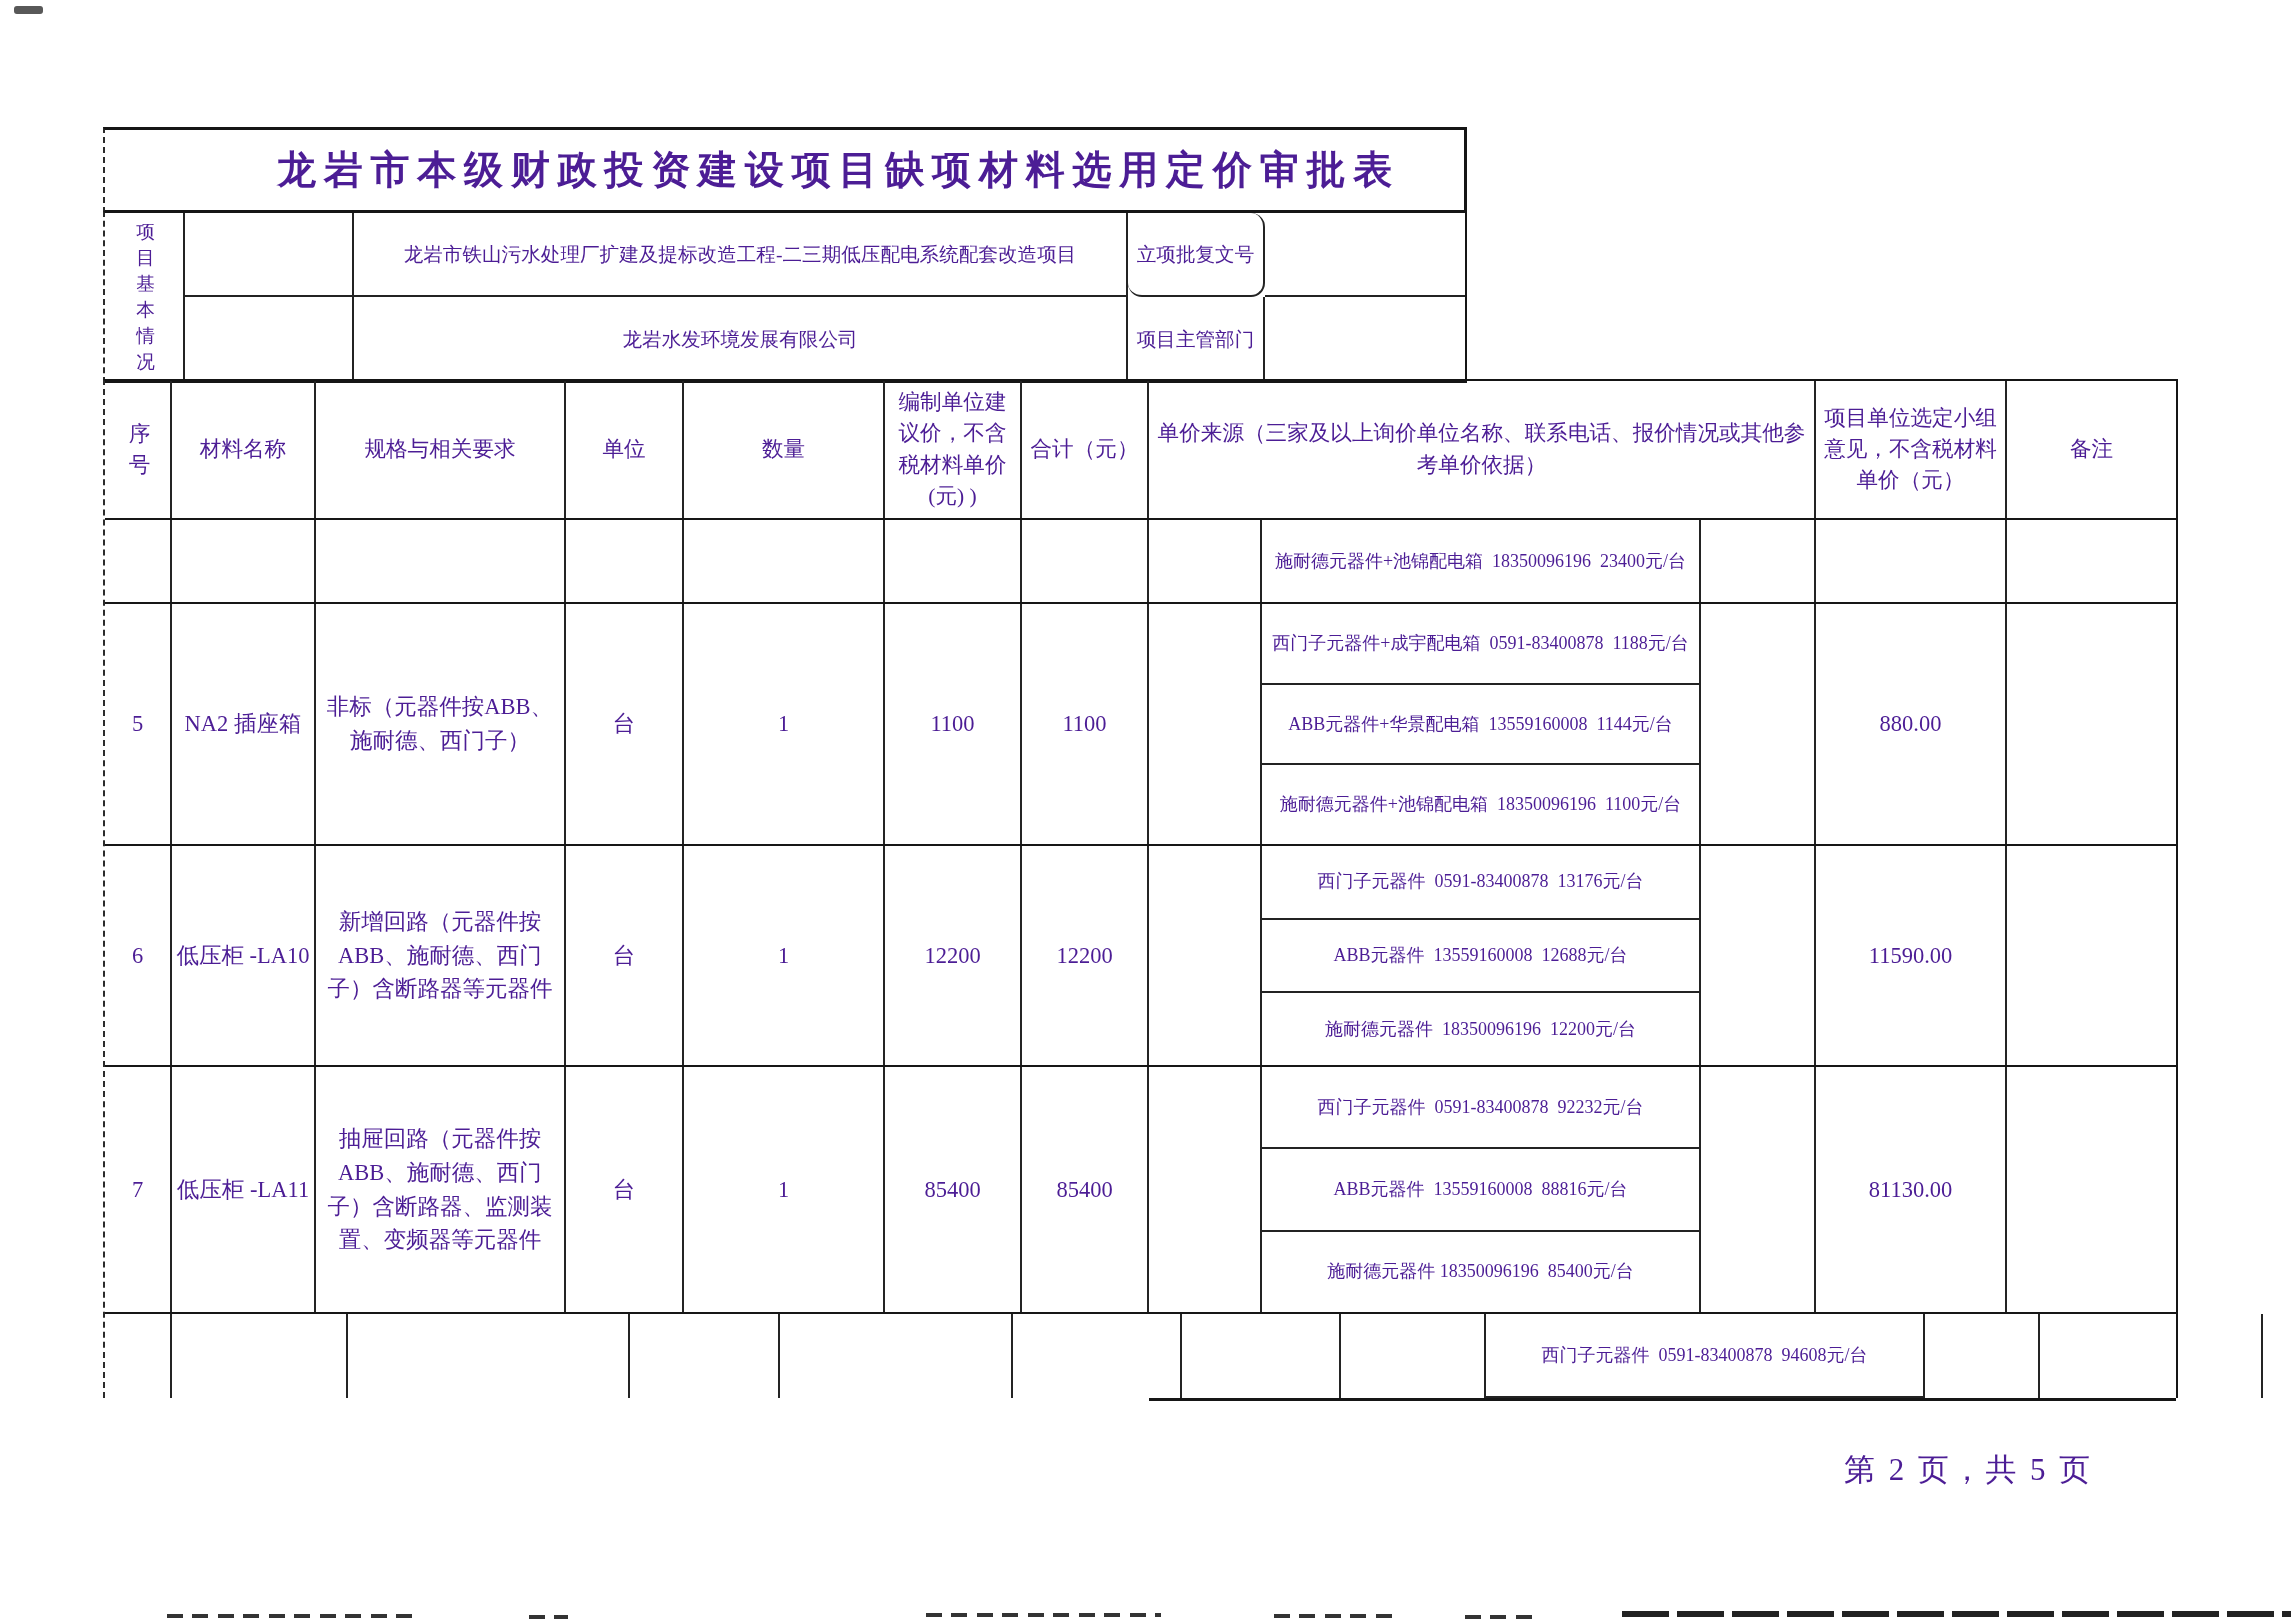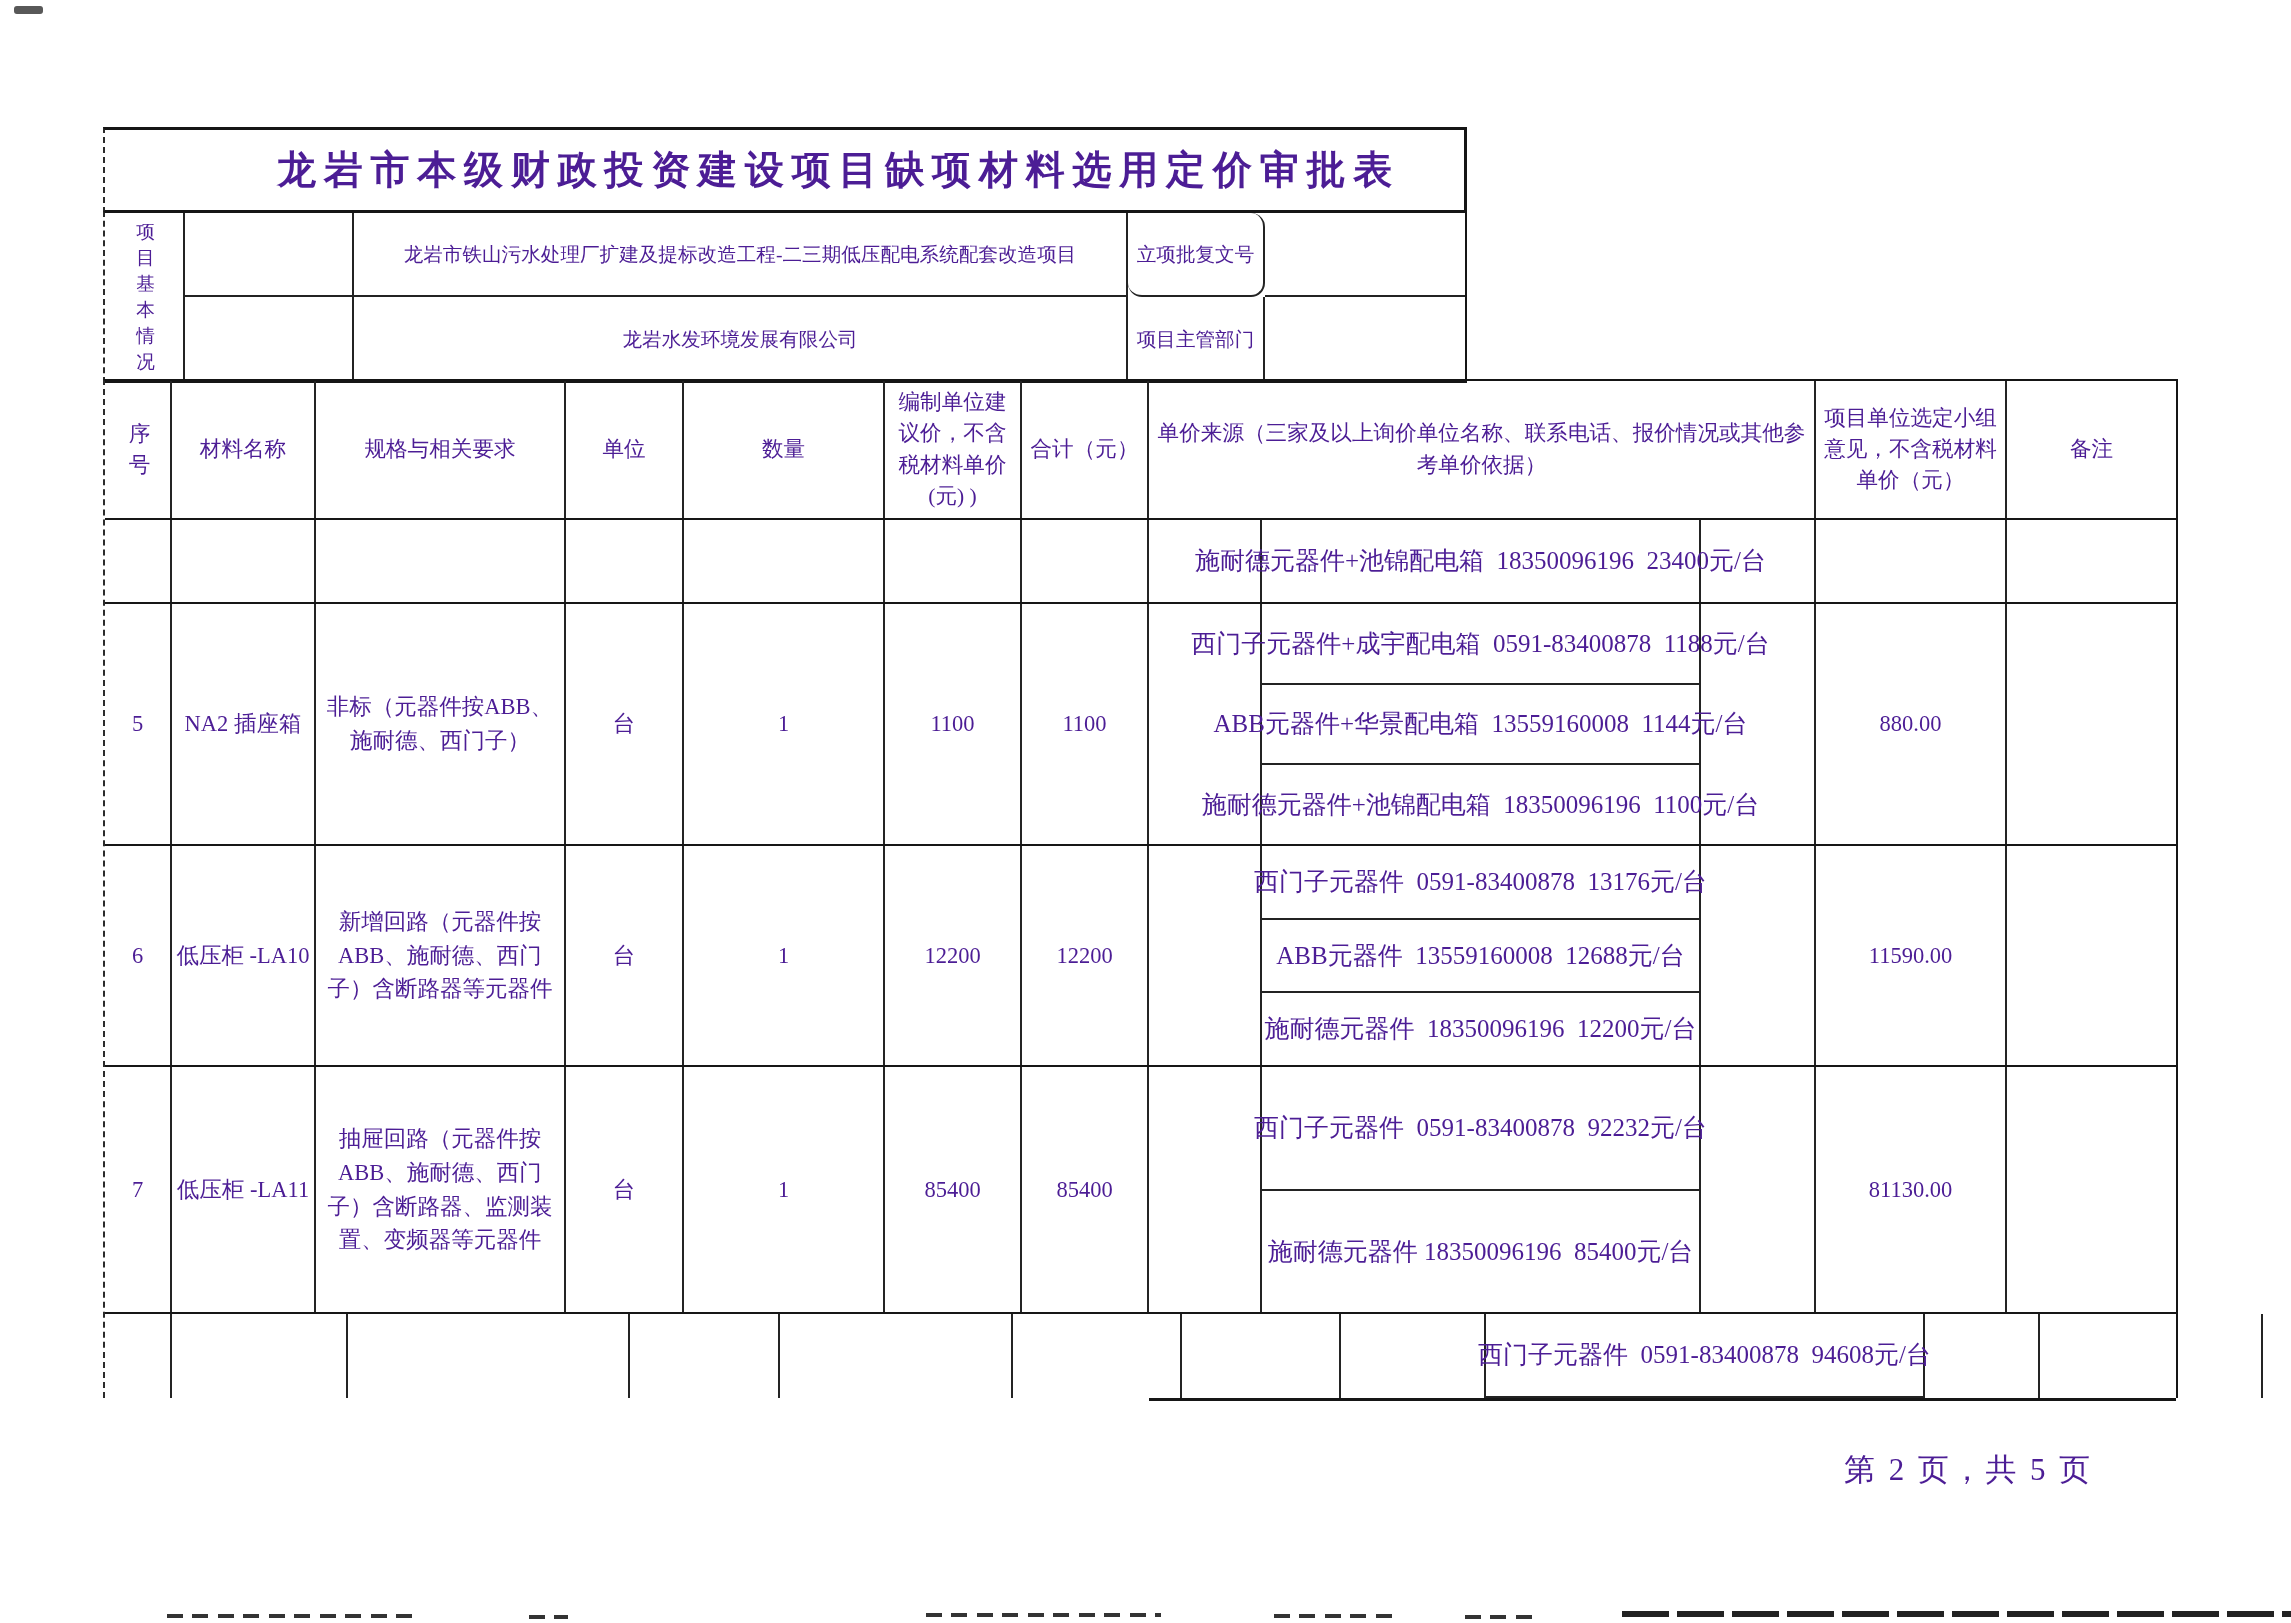--- a/index.html
+++ b/index.html
@@ -66,21 +66,21 @@
   .thead .td{font-size:21.6px;line-height:1.45;padding:0 7.8px;}
   .no-h .vstack{width:25.5px;}
   .c-spec{padding:0 7.8px;}
   .c-src{
     padding:0 113px 0 81px;
     display:flex;flex-direction:column;align-items:stretch;justify-content:stretch;
   }
   .qbox{
     flex:1;display:flex;align-items:center;justify-content:center;
     border:0 solid #232323;border-left-width:2px;border-right-width:2px;border-bottom-width:2px;
-    white-space:pre;font-size:25px;margin-left:30px;
+    white-space:pre;font-size:18px;margin-left:30px;
   }
   .qbox:last-child{border-bottom-width:0;}
   .trow.cut .qbox:last-child{border-bottom-width:2px;}
   .cutline{
     position:absolute;left:1044px;right:0;bottom:-2.9px;height:2.9px;background:#161616;
   }
 
   
   .page-footer{
     position:absolute;left:103px;top:1449px;width:1990px;
@@ -210,20 +210,21 @@
     <div class="trow" style="height:247px;">
       <div class="td">7</div>
       <div class="td">低压柜 -LA11</div>
       <div class="td c-spec">抽屉回路（元器件按ABB、施耐德、西门子）含断路器、监测装置、变频器等元器件</div>
       <div class="td">台</div>
       <div class="td">1</div>
       <div class="td">85400</div>
       <div class="td">85400</div>
       <div class="td c-src">
         <div class="qbox">西门子元器件  0591-83400878  92232元/台</div>
+        <div class="qbox">ABB元器件  13559160008  88816元/台</div>
         <div class="qbox">施耐德元器件 18350096196  85400元/台</div>
       </div>
       <div class="td">81130.00</div>
       <div class="td"></div>
     </div>
 
     <div class="trow cut" style="height:84px;gap:32px;">
       <div class="td"></div>
       <div class="td"></div>
       <div class="td c-spec"></div>

